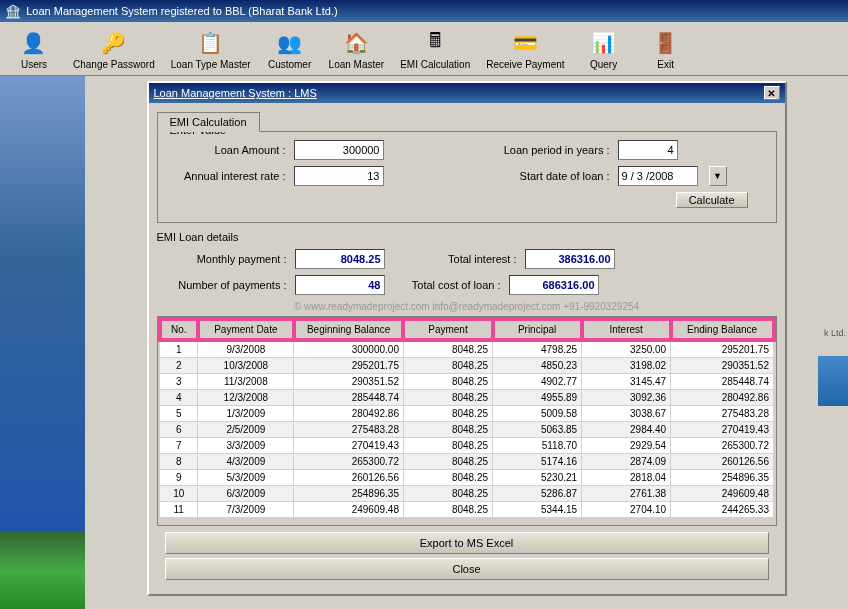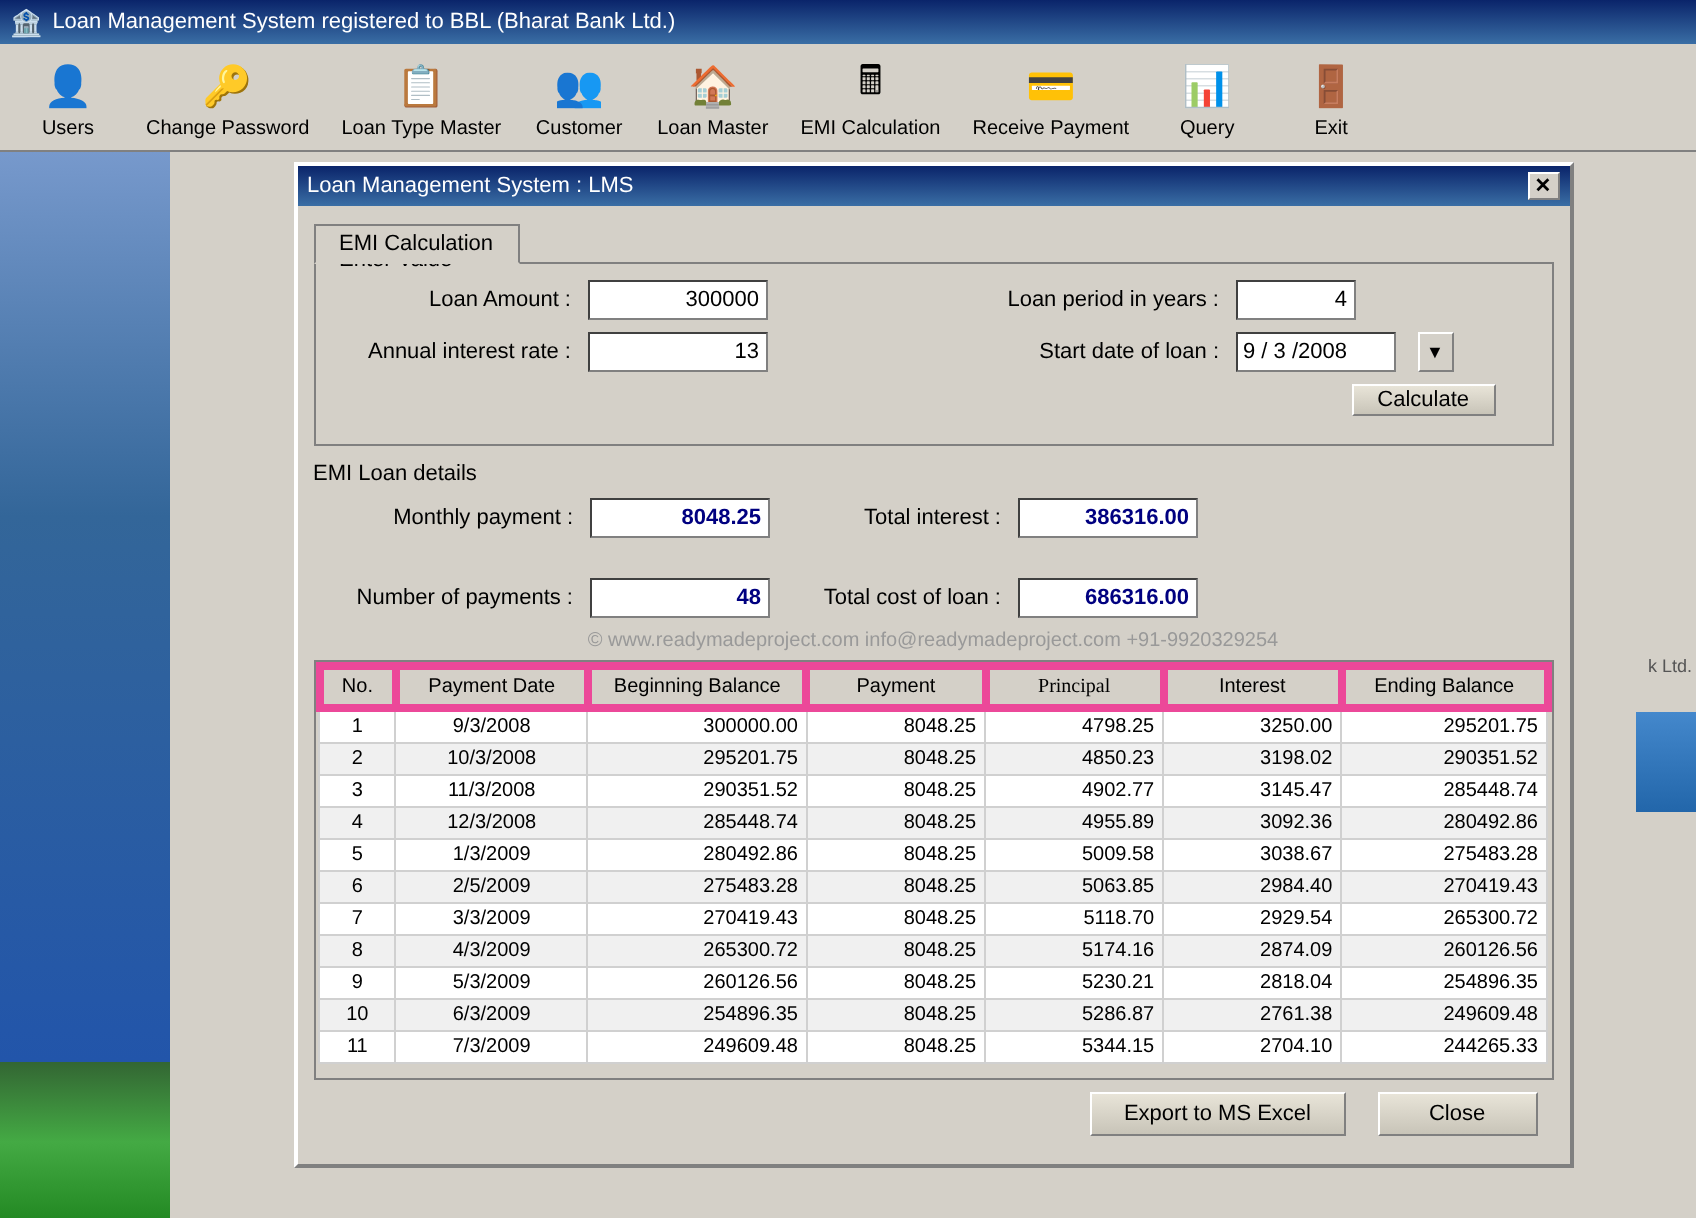--- a/index.html
+++ b/index.html
@@ -99,20 +99,21 @@
 
     .dialog-titlebar {
       background: linear-gradient(to bottom, #0a246a, #3a6ea5);
       color: white;
       font-size: 11px;
       padding: 3px 5px;
       display: flex;
       align-items: center;
       justify-content: space-between;
       height: 20px;
+      text-decoration: underline;
     }
     .dialog-close-btn {
       width: 16px;
       height: 14px;
       background: #d4d0c8;
       border: 1px solid #808080;
       border-top: 1px solid #ffffff;
       border-left: 1px solid #ffffff;
       color: #000;
       font-size: 10px;
@@ -299,21 +300,22 @@
     
     .table-scroll::-webkit-scrollbar { width: 16px; }
     .table-scroll::-webkit-scrollbar-track { background: #d4d0c8; border: 1px solid #808080; }
     .table-scroll::-webkit-scrollbar-thumb { background: #c0b8a8; border: 1px solid #808080; }
 
     
     .dialog-buttons {
       display: flex;
       justify-content: flex-end;
       padding: 6px 8px;
-      gap: 16px;
+      gap: 4px;
+      flex-direction: column;
     }
     .dialog-btn {
       background: linear-gradient(to bottom, #e8e4d8, #c8c4b8);
       border: 1px solid #808080;
       border-top: 1px solid #ffffff;
       border-left: 1px solid #ffffff;
       padding: 4px 16px;
       cursor: pointer;
       font-size: 11px;
       min-width: 80px;
@@ -419,21 +421,21 @@
           </div>
 
           <div class="form-row" style="justify-content:flex-end; padding-right:20px;">
             <button class="calc-btn">Calculate</button>
           </div>
         </div>
 
         <div>
           <div class="emi-details-title">EMI Loan details</div>
 
-          <div style="display:flex; gap:16px; margin-bottom:20px;">
+          <div style="display:flex; gap:32px; margin-bottom:6px;">
             <div class="form-row" style="margin-bottom:0;">
               <span class="form-label" style="width:130px;">Monthly payment :</span>
               <input class="form-input-result" type="text" style="width: 90px;" value="8048.25">
             </div>
             <div class="form-row" style="margin-bottom:0;">
               <span class="form-label" style="width:100px;">Total interest :</span>
               <input class="form-input-result" type="text" style="width: 90px;" value="386316.00">
             </div>
           </div>
 
@@ -453,21 +455,21 @@
 
         <div class="table-container">
           <div class="table-scroll">
             <table>
               <thead>
                 <tr>
                   <th style="width:28px;">No.</th>
                   <th style="width:70px;">Payment Date</th>
                   <th style="width:80px;text-align:center;">Beginning Balance</th>
                   <th style="width:65px;">Payment</th>
-                  <th style="width:65px;font-family:Liberation Serif, serif;">Principal</th>
+                  <th style="width:65px;">Principal</th>
                   <th style="width:65px;">Interest</th>
                   <th style="width:75px;">Ending Balance</th>
                 </tr>
               </thead>
               <tbody id="table-body">
               <tr>
                     <td>1</td>
                     <td>9/3/2008</td>
                     <td>300000.00</td>
                     <td>8048.25</td>

